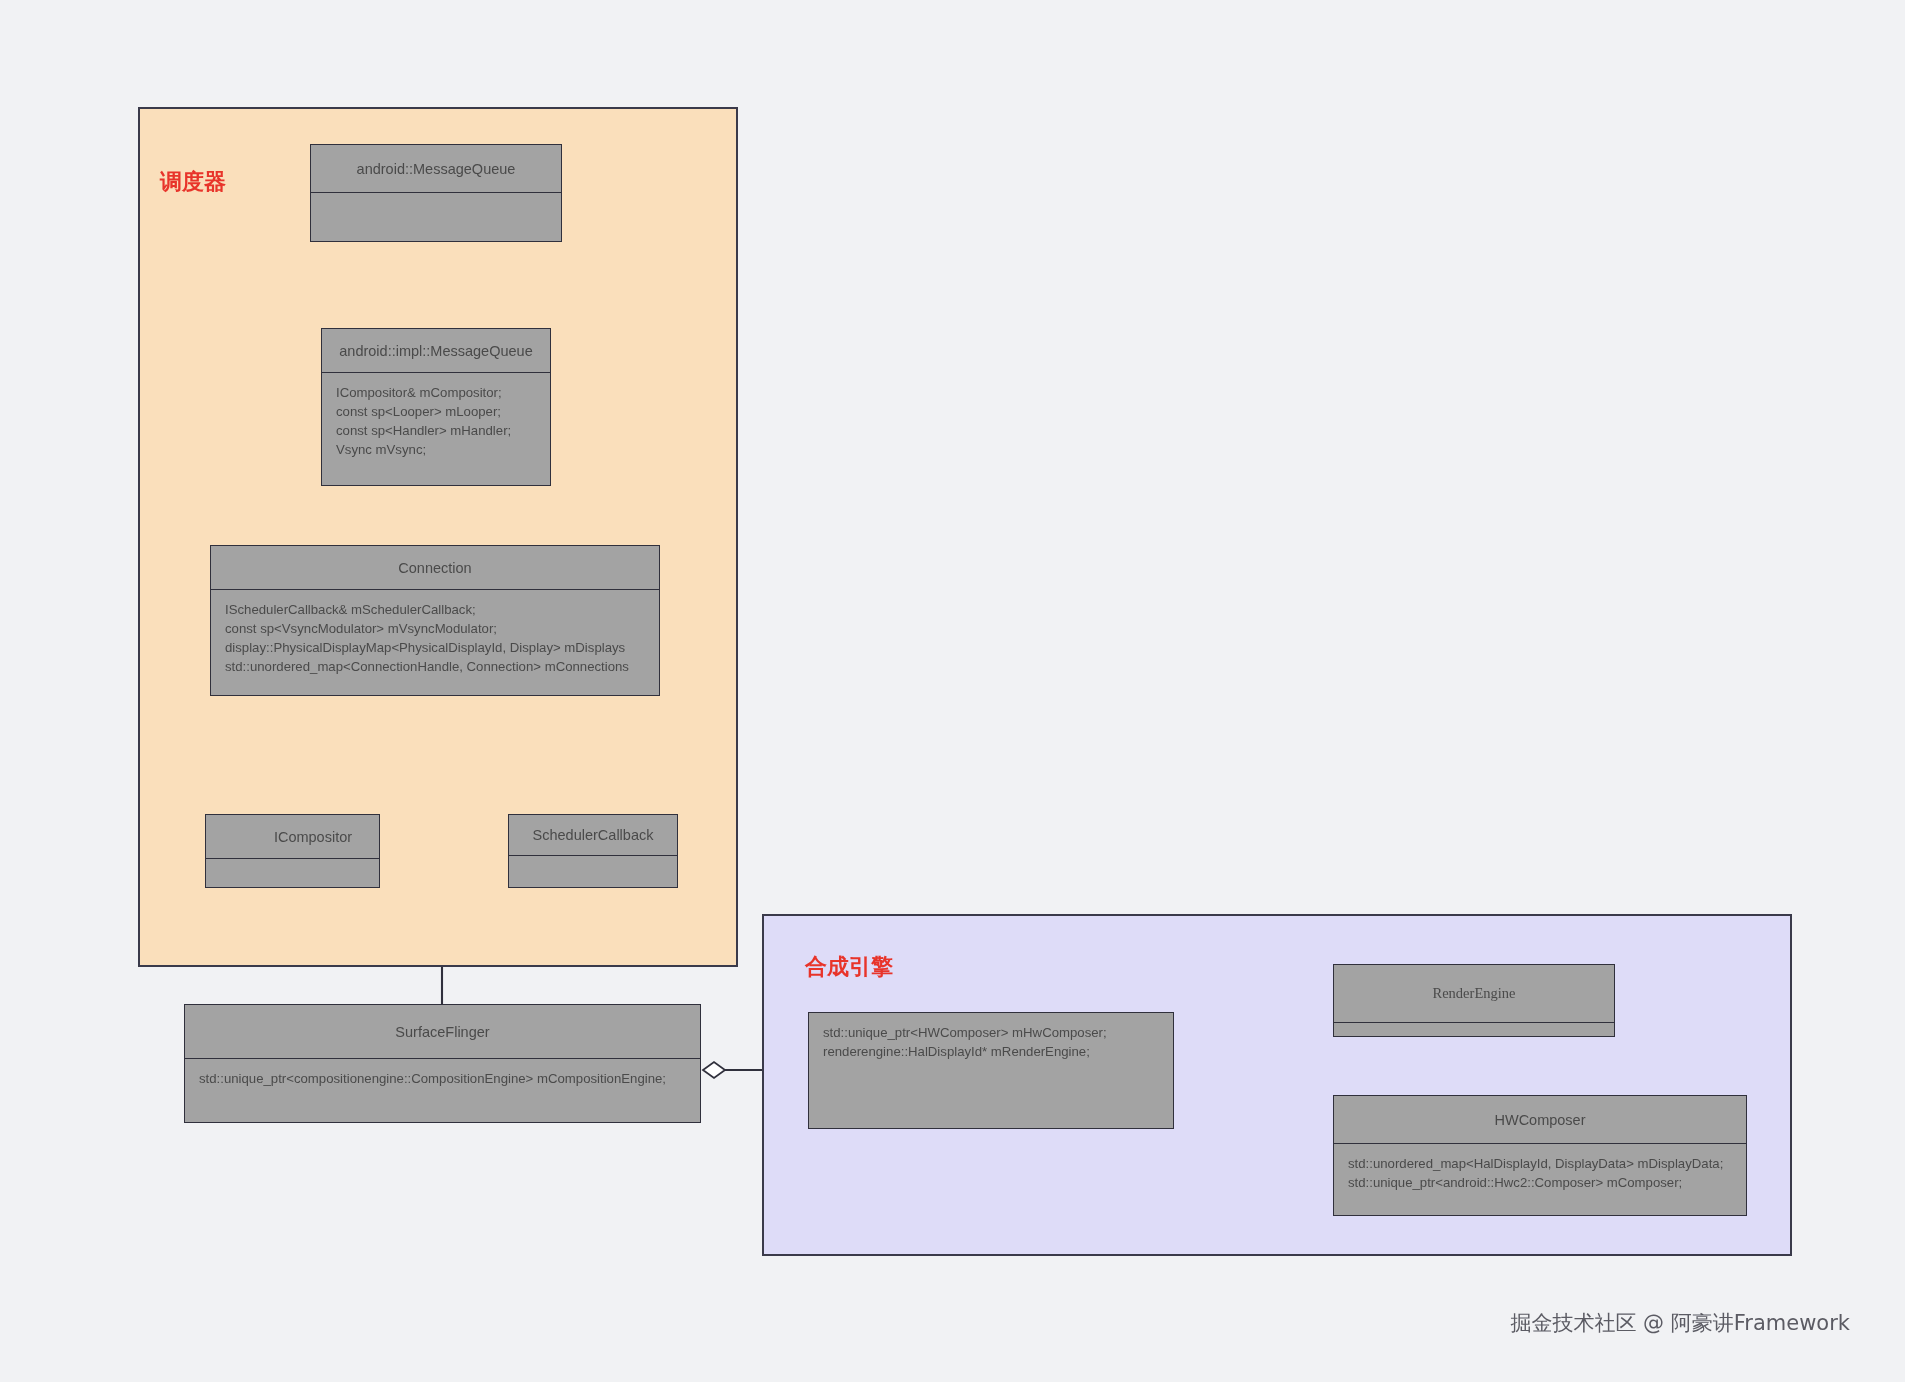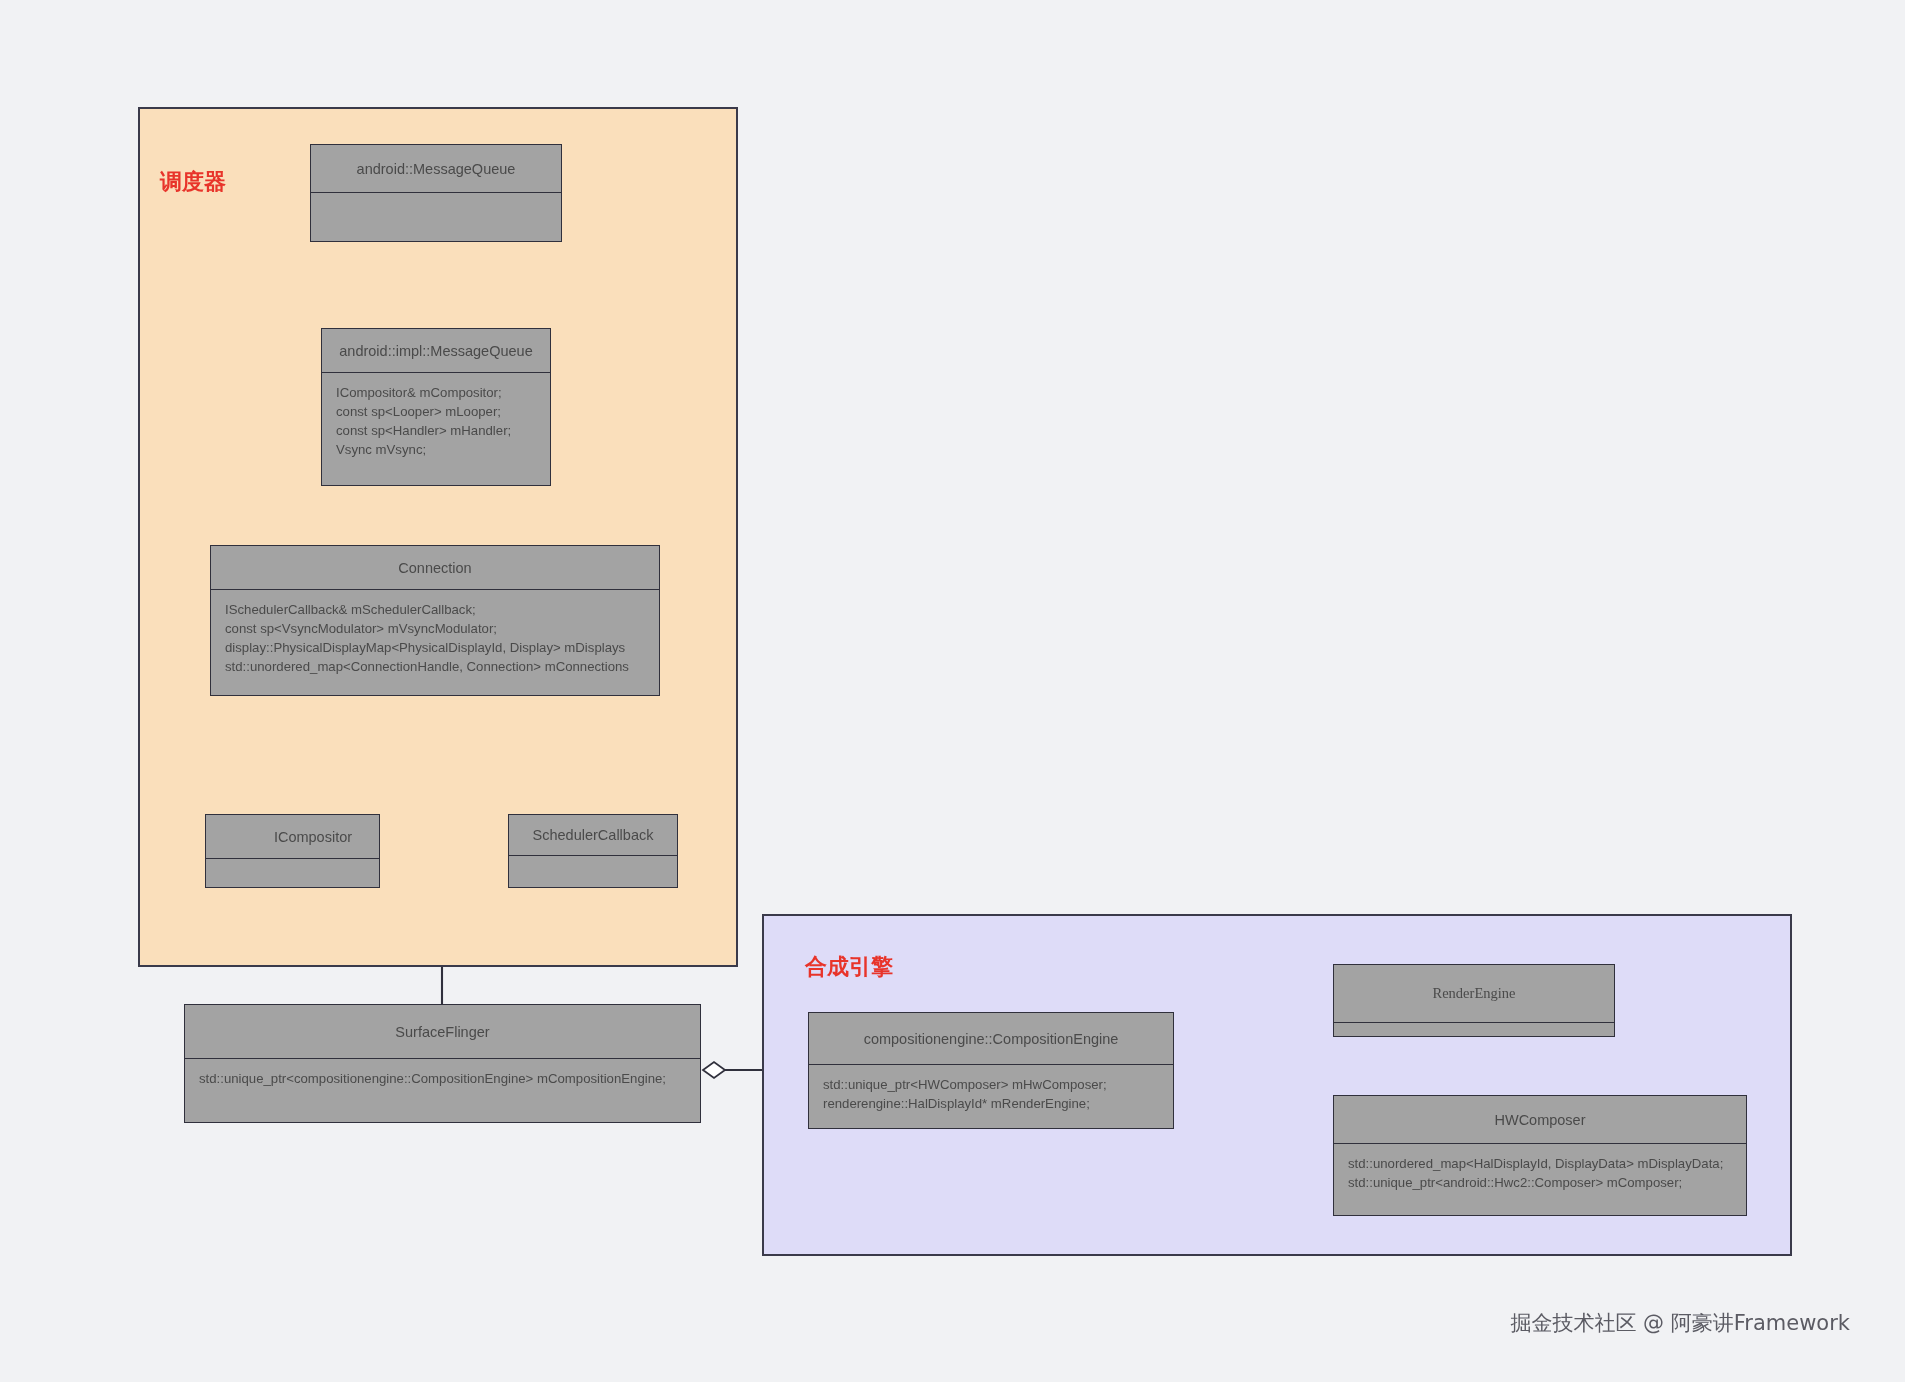--- a/index.html
+++ b/index.html
@@ -197,21 +197,20 @@
 </div>
 
 <div class="uml-class" id="cls-surfaceflinger">
   <div class="uml-name">SurfaceFlinger</div>
   <div class="uml-attrs">
     <div>std::unique_ptr&lt;compositionengine::CompositionEngine&gt; mCompositionEngine;</div>
   </div>
 </div>
 
 <div class="uml-class" id="cls-compositionengine">
-  <div class="uml-name">compositionengine::CompositionEngine</div>
   <div class="uml-attrs">
     <div>std::unique_ptr&lt;HWComposer&gt; mHwComposer;</div>
     <div>renderengine::HalDisplayId* mRenderEngine;</div>
   </div>
 </div>
 
 <div class="uml-class" id="cls-renderengine">
   <div class="uml-name">RenderEngine</div>
   <div class="uml-attrs empty"></div>
 </div>

